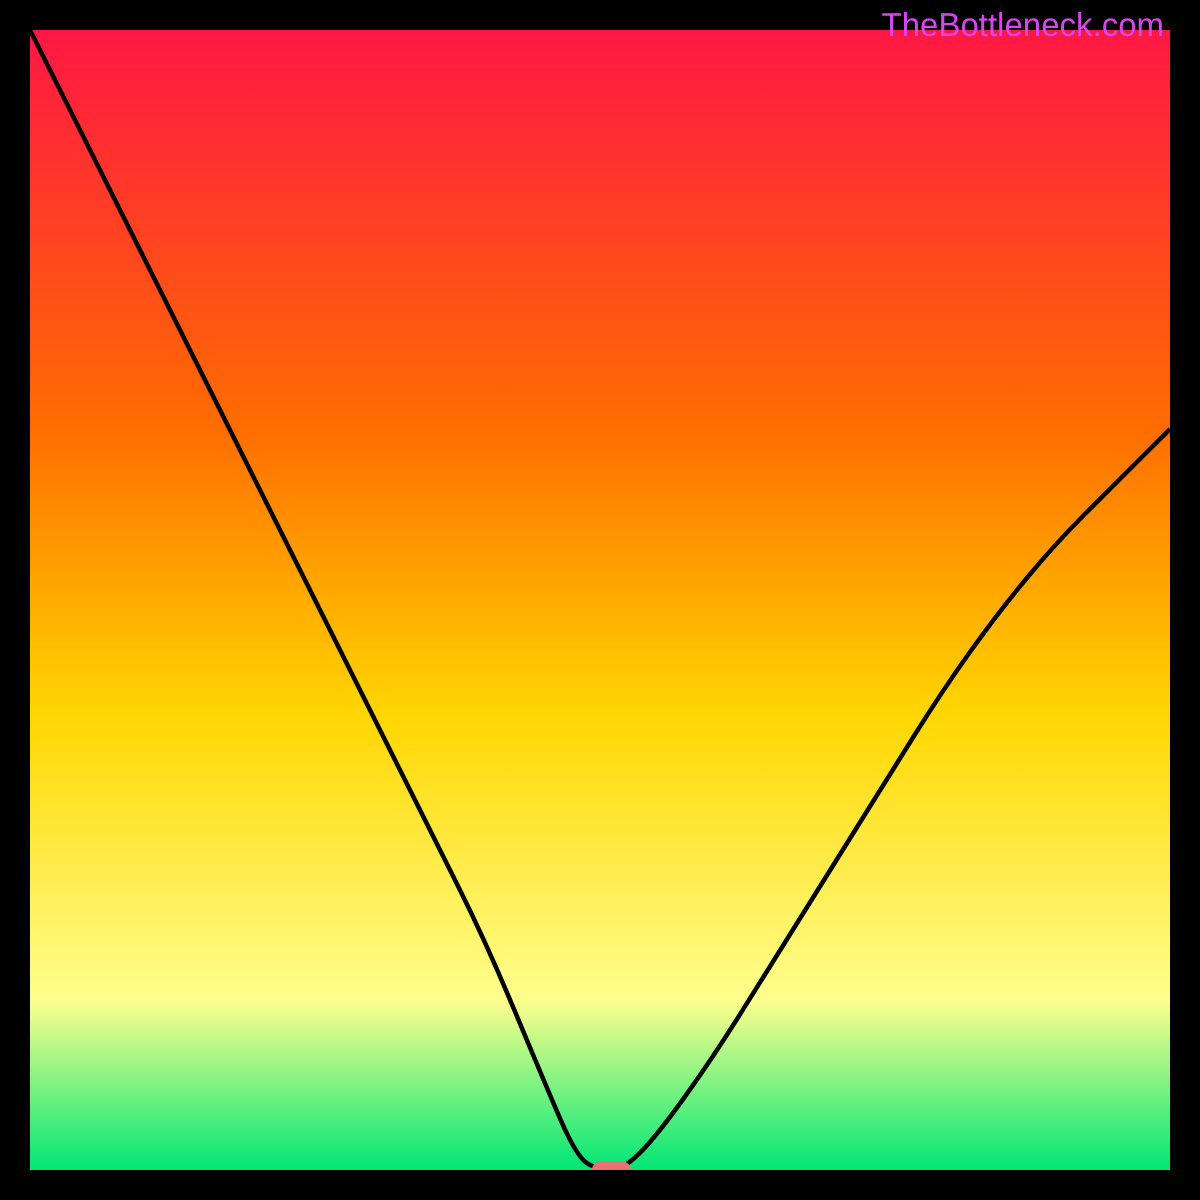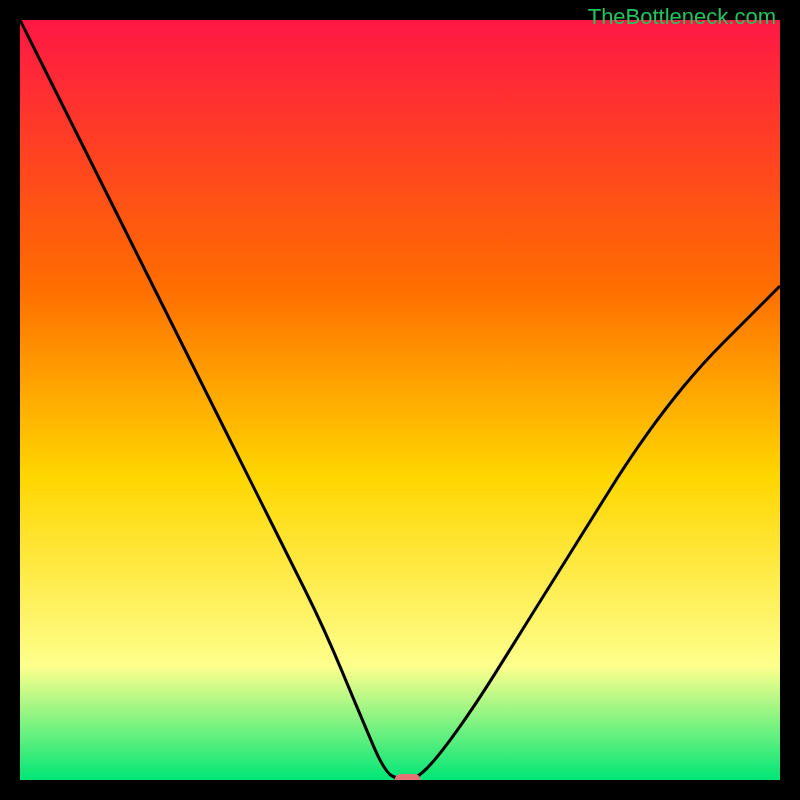--- a/index.html
+++ b/index.html
@@ -23,21 +23,21 @@
     position: absolute;
     left: 0;
     top: 0;
     width: 760px;
     height: 760px;
   }
   .watermark {
     position: absolute;
     top: 4px;
     right: 24px;
-    color: #22c55e;
+    color: #d946ef;
     font-size: 22px;
     font-weight: 500;
     z-index: 50;
   }
 </style>
 </head>
 <body>
 
 <div class="watermark">TheBottleneck.com</div>
 

